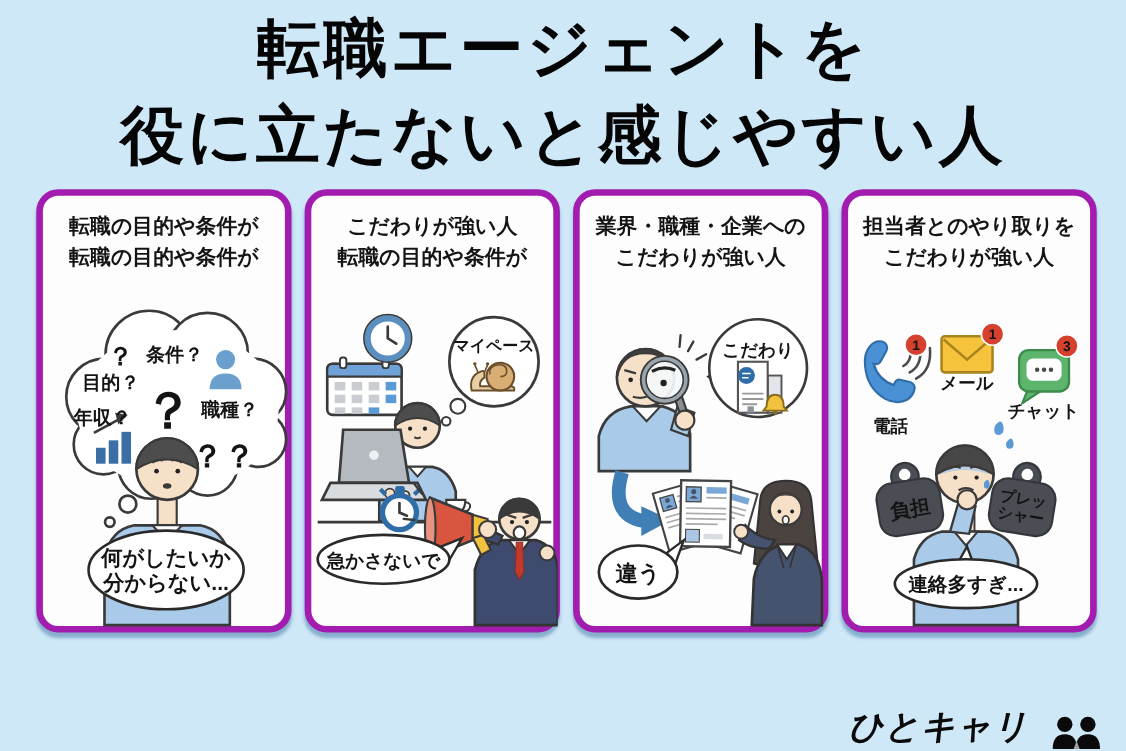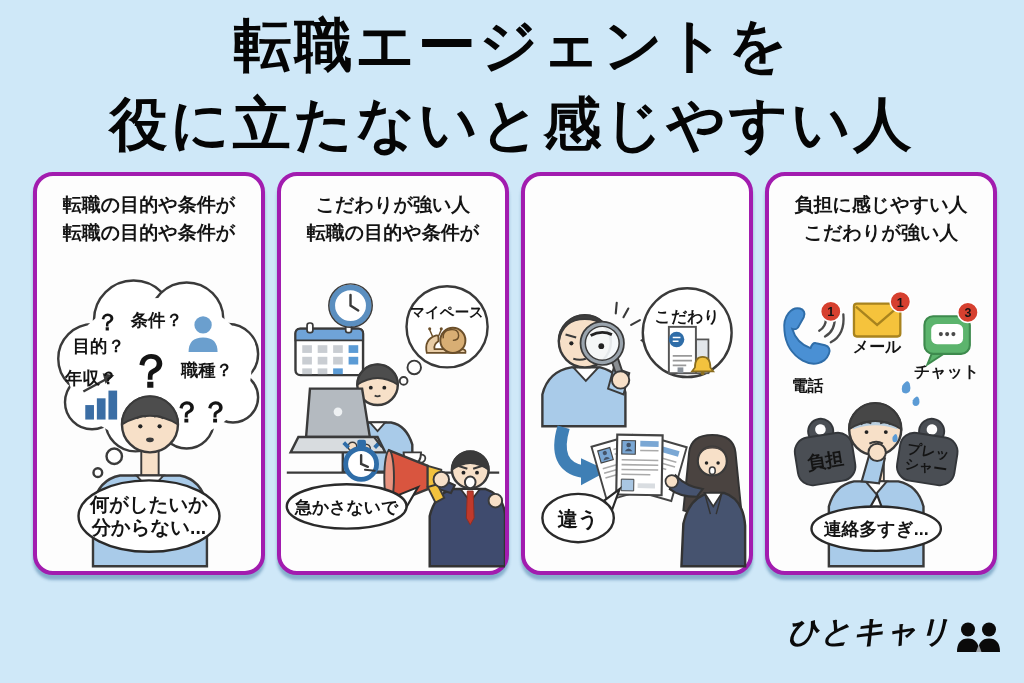--- a/index.html
+++ b/index.html
@@ -12,31 +12,31 @@
     color:#0a0a0a;
   }
   .main-title {
     position:absolute; top:6px; left:0; width:100%;
     text-align:center; font-size:58px; font-weight:900;
     line-height:1.36; letter-spacing:3px; color:#050505;
   }
   .cards { position:absolute; top:172px; left:33px; display:flex; gap:12px; }
   .card {
     width:232px; height:403px; background:#fdfdfd;
-    border:4px solid #a21caf; border-radius:20px;
+    border:6px solid #a21caf; border-radius:20px;
     position:relative;
     box-shadow:0 5px 3px rgba(46,104,150,0.45);
   }
   .card-title {
     margin-top:15px; text-align:center; font-size:19px; font-weight:800;
     line-height:1.45; color:#141414;
   }
   svg.illust { position:absolute; left:0; top:66px; width:224px; height:330px; }
   svg text { text-anchor:middle; font-weight:800; fill:#141414; font-family:"Liberation Sans", sans-serif; }
-  .logo { position:absolute; right:22px; top:611px; display:flex; align-items:flex-end; gap:5px; }
+  .logo { position:absolute; right:22px; top:640px; display:flex; align-items:flex-end; gap:21px; }
   .logo-text { font-size:31px; font-weight:900; font-style:italic; letter-spacing:1px; color:#0a0a0a; }
 </style>
 </head>
 <body>
 
 <div class="main-title">
   <div>転職エージェントを</div>
   <div>役に立たないと感じやすい人</div>
 </div>
 
@@ -195,20 +195,24 @@
       </g>
       <g>
         <polygon points="122,256 142,248 128,272" fill="#ffffff" stroke="#2a2a2a" stroke-width="2.2"></polygon>
         <ellipse cx="68" cy="268" rx="62" ry="23" fill="#ffffff" stroke="#2a2a2a" stroke-width="2.5"></ellipse>
         <text x="68" y="275" font-size="17.5">急かさないで</text>
       </g>
     </svg>
   </div>
 
   <div class="card">
+    <div class="card-title">
+      <div>業界・職種・企業への</div>
+      <div>こだわりが強い人</div>
+    </div>
     <svg class="illust" viewBox="0 0 232 330">
       <g>
         <rect x="54" y="118" width="16" height="12" fill="#f7e0c8" stroke="#3a3a3a" stroke-width="1.8"></rect>
         <path d="M18 185 L18 152 Q24 128 48 124 L78 124 Q100 130 104 150 L104 185 Z" fill="#a9cbe9" stroke="#3a3a3a" stroke-width="2.5"></path>
         <path d="M50 124 L63 138 L76 124 Z" fill="#ffffff" stroke="#3a3a3a" stroke-width="2"></path>
         <path d="M86 146 L92 124 L108 130 L102 152 Z" fill="#a9cbe9" stroke="#3a3a3a" stroke-width="2"></path>
         <circle cx="62" cy="97" r="27" fill="#f7e0c8" stroke="#3a3a3a" stroke-width="2.5"></circle>
         <path d="M35 97 a27 27 0 0 1 54 0 q-4 -23 -27 -23 q-23 0 -27 23 z" fill="#3f3f3f" stroke="#3a3a3a" stroke-width="2"></path>
         <path d="M42 90 l11 3" stroke="#3a3a3a" stroke-width="2.2"></path>
         <circle cx="48" cy="99" r="2.2" fill="#222"></circle>
@@ -284,21 +288,21 @@
       <g>
         <polygon points="82,262 98,250 90,272" fill="#ffffff" stroke="#2a2a2a" stroke-width="2.2"></polygon>
         <ellipse cx="55" cy="280" rx="37" ry="25" fill="#ffffff" stroke="#2a2a2a" stroke-width="2.5"></ellipse>
         <text x="55" y="288" font-size="21">違う</text>
       </g>
     </svg>
   </div>
 
   <div class="card">
     <div class="card-title">
-      <div>負担に感じやすい人</div>
+      <div>担当者とのやり取りを</div>
       <div>こだわりが強い人</div>
     </div>
     <svg class="illust" viewBox="0 0 232 330">
       <g>
         <path d="M16 86 C14 70 24 61 32 63 C36 64 38 68 36 72 L31 81 C30 84 27 85 24 84 C27 94 34 101 43 104 C44 101 46 98 49 99 L58 101 C62 102 64 106 62 110 C58 120 46 123 35 117 C23 110 17 99 16 86 Z" fill="#4a90d4" stroke="#2f6da8" stroke-width="2"></path>
         <path d="M52 86 q7 -4 7 -13 M58 92 q11 -6 10 -21 M64 98 q15 -8 13 -29" fill="none" stroke="#4a4a4a" stroke-width="2.4" stroke-linecap="round"></path>
         <circle cx="64" cy="66" r="10.5" fill="#d6402f" stroke="#ffffff" stroke-width="1.5"></circle>
         <text x="64" y="71" font-size="13" fill="#ffffff">1</text>
         <text x="40" y="148" font-size="16.5">電話</text>
       </g>

